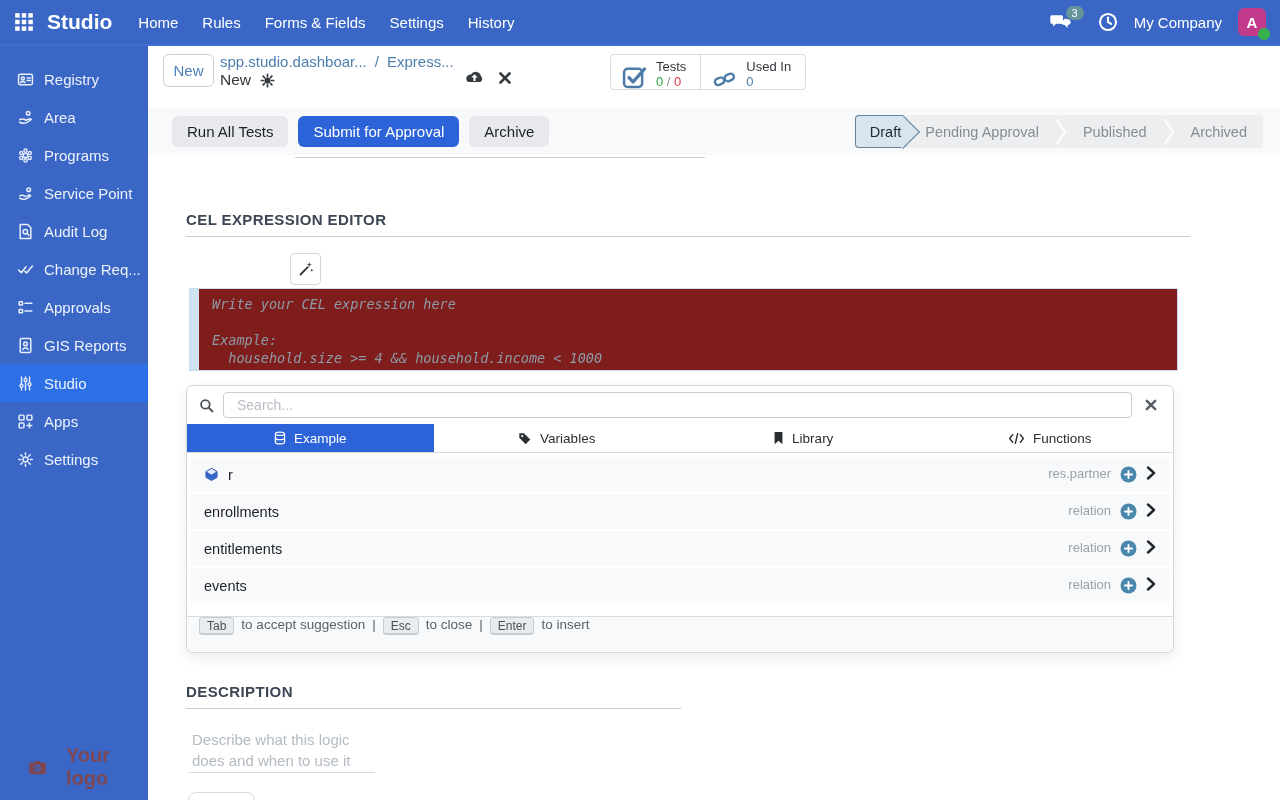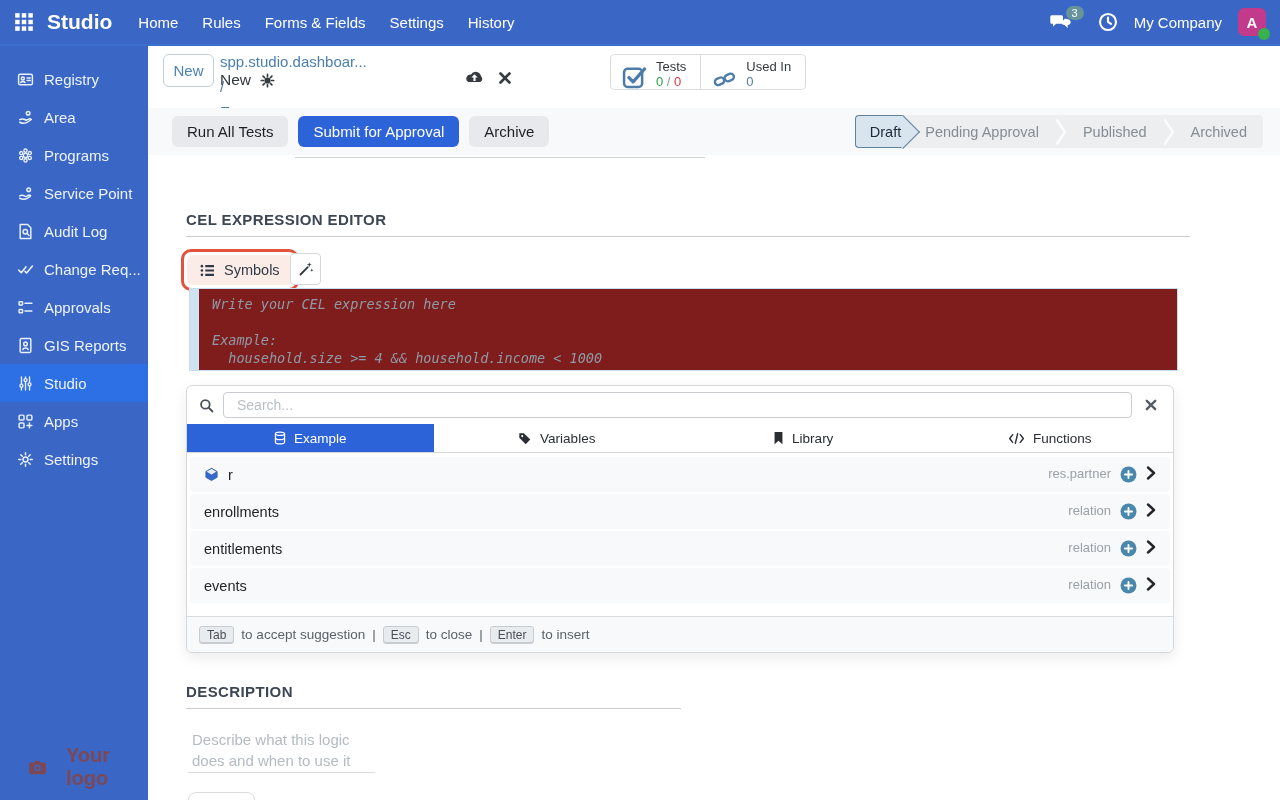--- a/index.html
+++ b/index.html
@@ -39,21 +39,21 @@
 
   
   .content{position:absolute;left:148px;top:46px;width:1132px;height:754px;
            background:#fff;overflow:hidden;}
 
   .crumb-new-btn{position:absolute;left:15px;top:8px;width:51px;height:33px;
                  background:#fff;border:1px solid #c3cfda;border-radius:6px;
                  color:#4d82b8;font-size:15px;cursor:pointer;
                  font-family:"Liberation Sans",sans-serif;}
   .crumb-line1{position:absolute;left:72px;top:7px;font-size:15px;color:#4d7fae;
-               display:flex;gap:8px;flex-direction:column;}
+               display:flex;gap:8px;}
   .crumb-link{color:#4d7fae;text-decoration:none;cursor:pointer;}
   .crumb-line2{position:absolute;left:72px;top:25px;font-size:15.5px;color:#32373c;
                display:flex;align-items:center;gap:9px;}
   .save-indicators{position:absolute;left:316px;top:24px;display:flex;gap:13px;
                    align-items:center;}
   .save-indicators .ibtn{cursor:pointer;}
 
   .stats{position:absolute;left:462px;top:8px;height:36px;display:flex;
          border:1px solid #d9dcdf;border-radius:4px;background:#fff;box-sizing:border-box;}
   .stat-cell{display:flex;align-items:flex-end;gap:9px;padding:0 14px 0 11px;cursor:pointer;}
@@ -123,21 +123,21 @@
        font-size:13.5px;color:#2a2e33;cursor:pointer;}
   .tab.active{background:#2d63d8;color:#fff;}
   .rows{padding-top:2px;}
   .srow{height:35px;margin:2px 3px;background:#f8f9fa;border-radius:4px;display:flex;
         align-items:center;padding:0 14px;cursor:pointer;}
   .srow-name{font-size:14.5px;color:#212529;}
   .srow-left{display:flex;align-items:center;gap:9px;}
   .srow-right{margin-left:auto;display:flex;align-items:flex-start;gap:9px;}
   .srow-type{font-size:13px;color:#9aa1a8;}
   .panel-footer{position:absolute;left:0;right:0;bottom:0;height:35px;background:#f8f9fa;
-                border-top:1px solid #d9dcdf;display:flex;align-items:center;
+                border-top:1px solid #d9dcdf;display:flex;align-items:flex-start;
                 padding:0 12px;gap:7px;font-size:13.5px;color:#5a6268;}
   .kbd{background:#e9ecef;border:1px solid #c6ccd2;border-radius:3px;padding:1px 7px;
        font-size:12px;color:#495057;box-shadow:inset 0 -1px 0 #c6ccd2;}
 
   .desc-ph{position:absolute;left:44px;top:683px;width:178px;font-size:15px;
            line-height:21px;color:#b4bbc3;cursor:text;}
   .desc-underline{position:absolute;left:40px;top:726px;width:187px;height:1px;
                   background:#d9dcdf;}
   .partial-btn{position:absolute;left:40px;top:746px;width:67px;height:30px;
                background:#fff;border:1px solid #d9dcdf;border-radius:8px;cursor:pointer;}
@@ -412,33 +412,20 @@
         </span>
         <div class="stage">Archived</div>
       </div>
     </div>
 
     <div class="field-hr"></div>
 
     <div class="sec-title" style="left:38px;top:165px;">CEL EXPRESSION EDITOR</div>
     <div class="sec-hr" style="left:38px;top:190px;width:1004px;"></div>
 
-    <div class="symbols-ring">
-      <button class="symbols-btn">
-        <span>
-          <svg width="15" height="13" viewBox="0 0 16 14">
-            <circle cx="2" cy="2.3" r="1.4" fill="#2f3a46"></circle>
-              <circle cx="2" cy="7" r="1.4" fill="#2f3a46"></circle>
-              <circle cx="2" cy="11.7" r="1.4" fill="#2f3a46"></circle>
-            <path d="M5.6 2.3H15M5.6 7H15M5.6 11.7H15" stroke="#2f3a46" stroke-width="2.2"></path>
-          </svg>
-        </span>
-        <span>Symbols</span>
-      </button>
-    </div>
     <button class="wand-btn">
       <span>
         <svg width="16" height="16" viewBox="0 0 16 16">
           <path d="M2.5 13.5L9.8 6.2" stroke="#363b40" stroke-width="1.9" stroke-linecap="round"></path>
           <path d="M11.3 1.2l.65 1.75 1.75.65-1.75.65-.65 1.75-.65-1.75-1.75-.65 1.75-.65z" fill="#363b40"></path>
           <path d="M13.8 7.6l.45 1.15 1.15.45-1.15.45-.45 1.15-.45-1.15-1.15-.45 1.15-.45z" fill="#363b40"></path>
         </svg>
       </span>
     </button>
 

